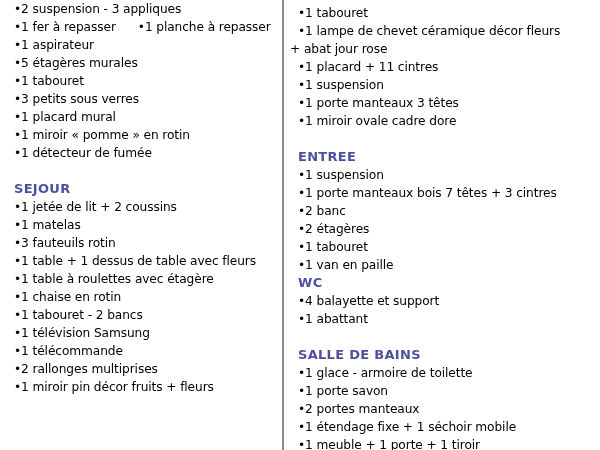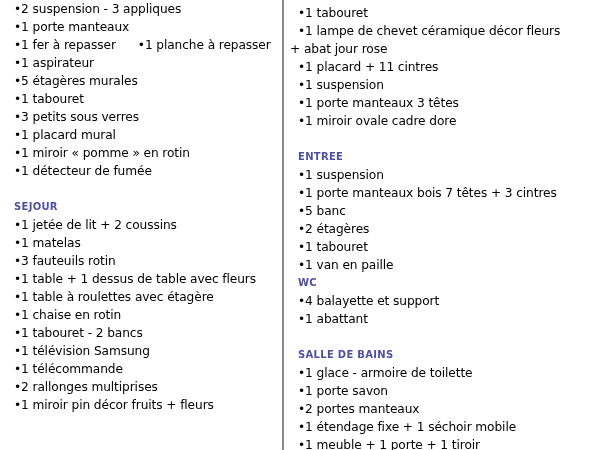--- a/index.html
+++ b/index.html
@@ -61,21 +61,21 @@
 
   .line.nobullet {
     padding-left: 0px;
   }
 
   .line.spacer {
     height: 18px;
   }
 
   .heading {
-    font-size: 10px;
+    font-size: 13px;
     line-height: 18px;
     height: 18px;
     font-weight: bold;
     color: #4f4fa0;
     letter-spacing: 0.3px;
     padding-left: 8px;
     white-space: nowrap;
   }
 
   .bul {
@@ -104,21 +104,20 @@
   }
 </style>
 </head>
 <body>
 
 <div id="page">
 
   <div class="column col-left">
 
     <div class="line bullet"><span class="bul">•</span><span>2 suspension  - 3 appliques</span></div>
-    <div class="line bullet"><span class="bul">•</span><span>1 porte manteaux</span></div>
 
     <div class="line bullet"><span class="bul">•</span><span>1 fer à repasser</span><span class="inline-second"><span class="bul">•</span><span>1 planche à repasser</span></span></div>
 
     <div class="line bullet"><span class="bul">•</span><span>1 aspirateur</span></div>
     <div class="line bullet"><span class="bul">•</span><span>5 étagères murales</span></div>
     <div class="line bullet"><span class="bul">•</span><span>1 tabouret</span></div>
     <div class="line bullet"><span class="bul">•</span><span>3 petits sous verres</span></div>
     <div class="line bullet"><span class="bul">•</span><span>1 placard mural</span></div>
     <div class="line bullet"><span class="bul">•</span><span>1 miroir « pomme » en rotin</span></div>
     <div class="line bullet"><span class="bul">•</span><span>1 détecteur de fumée</span></div>
@@ -156,21 +155,21 @@
     <div class="line bullet"><span class="bul">•</span><span>1 suspension</span></div>
     <div class="line bullet"><span class="bul">•</span><span>1 porte manteaux 3 têtes</span></div>
     <div class="line bullet"><span class="bul">•</span><span>1 miroir ovale cadre dore</span></div>
 
     <div class="line spacer"></div>
 
     <div class="heading">ENTREE</div>
 
     <div class="line bullet"><span class="bul">•</span><span>1 suspension</span></div>
     <div class="line bullet"><span class="bul">•</span><span>1 porte manteaux bois 7 têtes + 3 cintres</span></div>
-    <div class="line bullet"><span class="bul">•</span><span>5 banc</span></div>
+    <div class="line bullet"><span class="bul">•</span><span>2 banc</span></div>
     <div class="line bullet"><span class="bul">•</span><span>2 étagères</span></div>
     <div class="line bullet"><span class="bul">•</span><span>1 tabouret</span></div>
     <div class="line bullet"><span class="bul">•</span><span>1 van en paille</span></div>
 
     <div class="heading">WC</div>
 
     <div class="line bullet"><span class="bul">•</span><span>4 balayette et support</span></div>
     <div class="line bullet"><span class="bul">•</span><span>1 abattant</span></div>
 
     <div class="line spacer"></div>

